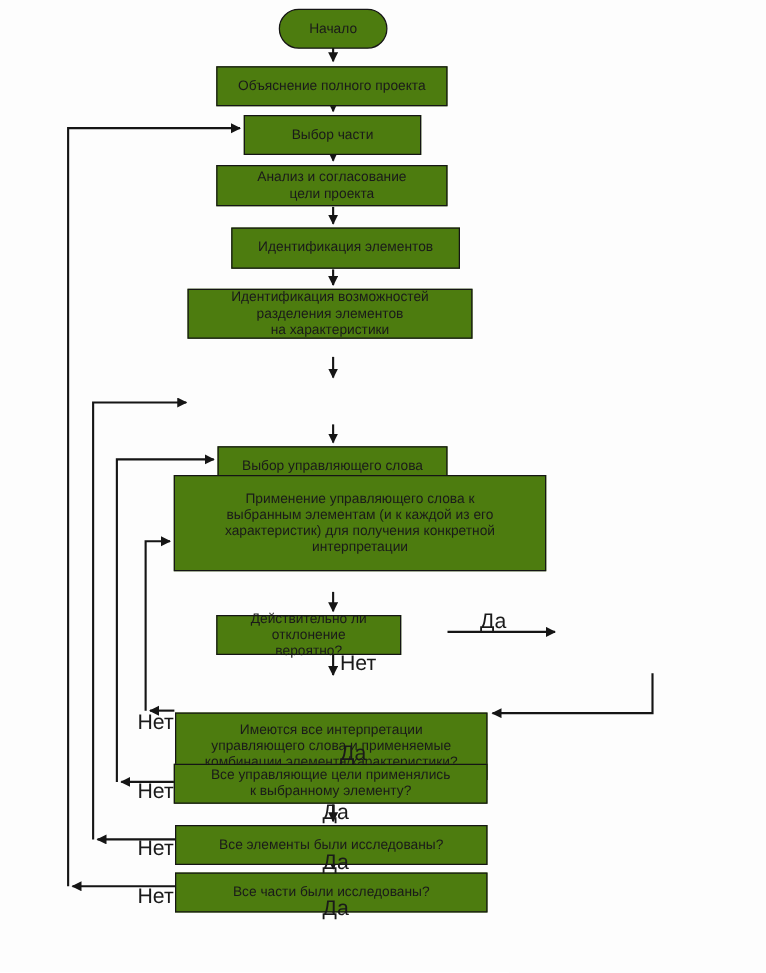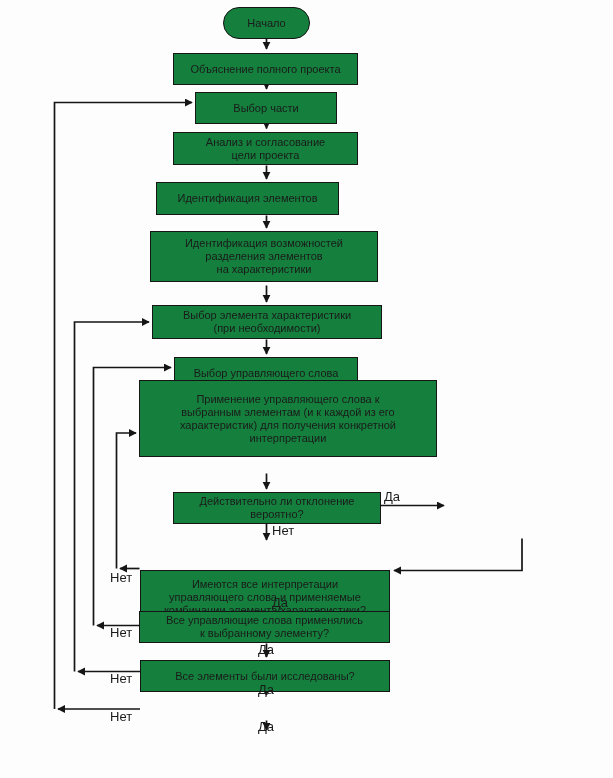--- a/index.html
+++ b/index.html
@@ -21,36 +21,36 @@
     left: 0;
     top: 0;
     width: 613px;
     height: 778px;
     pointer-events: none;
   }
   .node {
     position: absolute;
     box-sizing: border-box;
     border: 1.7px solid #151515;
-    background: #15803d;
+    background: #4d7c0f;
     display: flex;
     align-items: center;
     justify-content: center;
     text-align: center;
     white-space: pre-line;
     font-size: 11px;
     line-height: 13px;
     padding: 15px 4px;
   }
   .terminator {
     border-radius: 16px;
   }
   .edge-label {
     position: absolute;
-    font-size: 13px;
+    font-size: 17px;
     line-height: 12px;
     background: transparent;
   }
 </style>
 </head>
 <body>
 
 <div class="canvas">
 
   <svg class="edges-layer" width="613" height="778" viewBox="0 0 613 778" xmlns="http://www.w3.org/2000/svg">
@@ -94,49 +94,48 @@
 
   <div class="node terminator" style="left:223px;top:7px;width:87px;height:30px">Начало</div>
 
   <div class="node" style="left:195px;top:92px;width:142px;height:21px">Выбор части</div>
 
   <div class="node" style="left:173px;top:53px;width:185px;height:24px">Объяснение полного проекта</div>
 
   <div class="node" style="left:173px;top:132px;width:185px;height:33px">Анализ и согласование
 цели проекта</div>
 
-  <div class="node" style="left:156px;top:182px;width:183px;height:33px">Идентификация элементов</div>
+  <div class="node" style="left:185px;top:182px;width:183px;height:33px">Идентификация элементов</div>
 
-  <div class="node" style="left:150px;top:231px;width:228px;height:51px">Идентификация возможностей
+  <div class="node" style="left:150px;top:231px;width:228px;height:40px">Идентификация возможностей
 разделения элементов
 на характеристики</div>
 
-  <div class="node" style="left:152px;top:305px;width:230px;height:34px">Выбор элемента характеристики
-(при необходимости)</div>
 
   <div class="node" style="left:174px;top:357px;width:184px;height:20px">Выбор управляющего слова</div>
 
   <div class="node" style="left:139px;top:380px;width:298px;height:77px">Применение управляющего слова к
 выбранным элементам (и к каждой из его
 характеристик) для получения конкретной
 интерпретации</div>
 
-  <div class="node" style="left:173px;top:492px;width:208px;height:31px">Действительно ли отклонение
+  <div class="node" style="left:173px;top:492px;width:148px;height:31px">Действительно ли отклонение
 вероятно?</div>
 
 
   <div class="node" style="left:140px;top:570px;width:250px;height:54px">Имеются все интерпретации
 управляющего слова и применяемые
 комбинации элемента/характеристики?</div>
 
-  <div class="node" style="left:139px;top:611px;width:251px;height:32px">Все управляющие слова применялись
+  <div class="node" style="left:139px;top:611px;width:251px;height:32px">Все управляющие цели применялись
 к выбранному элементу?</div>
 
   <div class="node" style="left:140px;top:660px;width:250px;height:23px">Все элементы были исследованы?</div>
 
+  <div class="node" style="left:140px;top:698px;width:250px;height:22px">Все части были исследованы?</div>
 
 
   <span class="edge-label" style="left:384px;top:491px">Да</span>
   <span class="edge-label" style="left:272px;top:525px">Нет</span>
 
   <span class="edge-label" style="left:110px;top:572px">Нет</span>
   <span class="edge-label" style="left:272px;top:597px">Да</span>
 
   <span class="edge-label" style="left:110px;top:627px">Нет</span>
   <span class="edge-label" style="left:258px;top:644px">Да</span>

